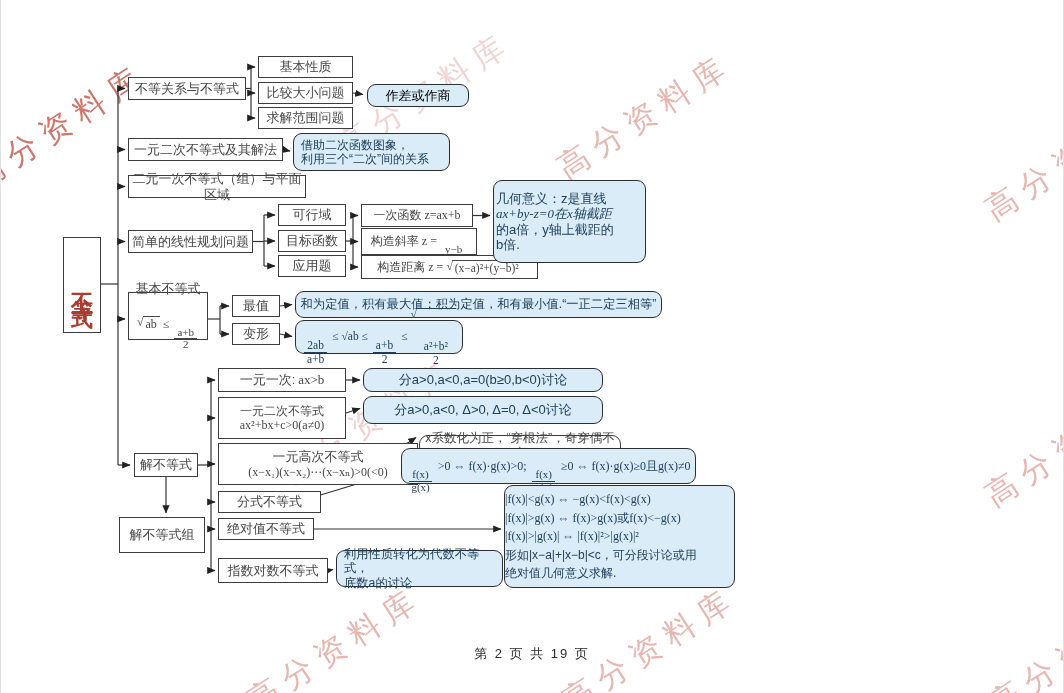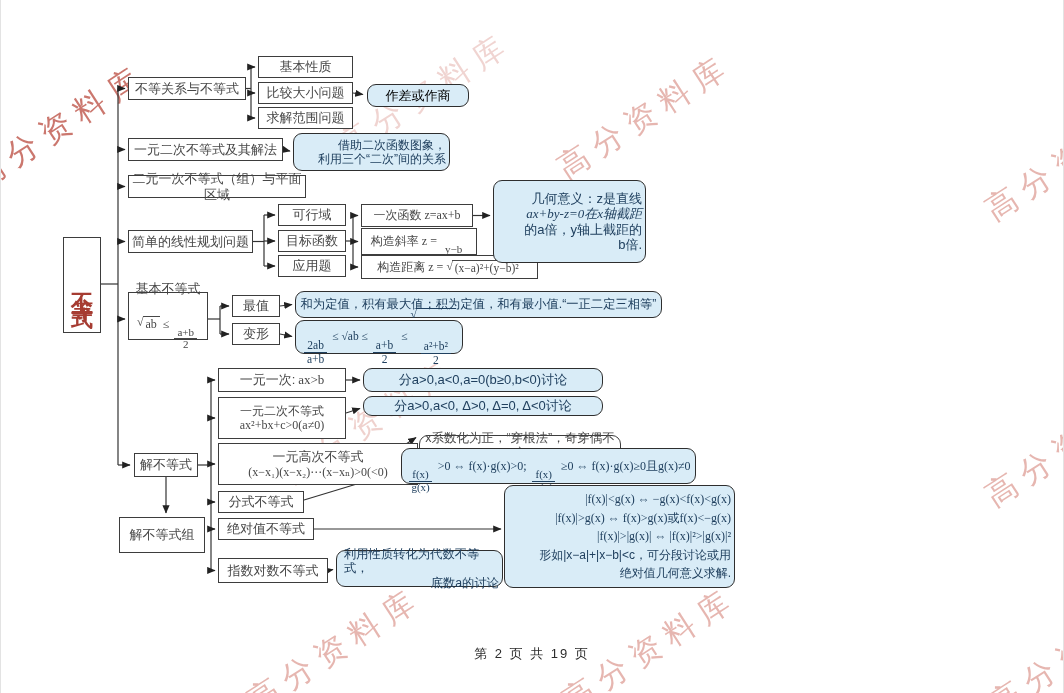--- a/index.html
+++ b/index.html
@@ -16,21 +16,21 @@
   .note{background:#d9ecf7;border:1.2px solid #2e2e2e;border-radius:9px;color:#20405f;}
   .round{border-radius:9px;margin-top:11px;}
   .math{font-family:"Liberation Serif","DejaVu Serif",serif;}
   .row{display:flex;align-items:center;justify-content:center;gap:3px;}
   .frac{display:inline-flex;flex-direction:column;align-items:center;line-height:1.05;margin:0 2px;}
   .frac .fn{padding:0 3px;border-bottom:1px solid currentColor;margin-top:30px;}
   .frac .fd{padding:0 3px;}
   .sqrt{display:inline-flex;align-items:flex-start;line-height:1.1;}
   .sqrt .rd{margin-right:-1px;}
   .sqrt .in{border-top:1px solid currentColor;padding:1px 3px 0 3px;display:inline-flex;align-items:center;}
-  .left-lines{align-items:flex-end;text-align:left;}
+  .left-lines{align-items:flex-start;text-align:left;}
   .root-box{border-width:1.6px;}
   .root-label{writing-mode:vertical-rl;text-orientation:upright;letter-spacing:7px;
               font-size:22px;font-weight:bold;color:#a63c32;}
   .small{font-size:12px;}
   .footer{position:absolute;left:0;right:0;top:645px;z-index:2;text-align:center;
           font-size:13px;color:#2c2c2c;letter-spacing:2px;}
 </style>
 </head>
 <body>
 
@@ -167,21 +167,21 @@
   <div class="box" style="left:360px;top:255px;width:177px;height:24px">
     <div class="row small">
       <span>构造距离</span>
       <span class="math">z =</span>
       <span class="sqrt math" style="font-size:11.5px">
         <span class="rd">√</span>
         <span class="in">(x−a)²+(y−b)²</span>
       </span>
     </div>
   </div>
-  <div class="box note left-lines" style="left:492px;top:180px;width:153px;height:83px;padding-left:9px">
+  <div class="box note left-lines" style="left:492px;top:180px;width:153px;height:83px;padding-left:2px">
     <div>几何意义：z是直线</div>
     <div class="math" style="font-style:italic">ax+by-z=0在x轴截距</div>
     <div>的a倍，y轴上截距的</div>
     <div>b倍.</div>
   </div>
 
   <div class="box" style="left:127px;top:292px;width:80px;height:48px">
     <div>基本不等式</div>
     <div class="row math small">
       <span class="sqrt">
@@ -242,34 +242,34 @@
     </div>
   </div>
   <div class="box" style="left:217px;top:397px;width:128px;height:42px">
     <div class="small">一元二次不等式</div>
     <div class="math small">ax²+bx+c&gt;0(a≠0)</div>
   </div>
   <div class="box" style="left:217px;top:443px;width:200px;height:42px">
     <div>一元高次不等式</div>
     <div class="math" style="font-size:12px">(x−x₁)(x−x₂)⋯(x−xₙ)&gt;0(&lt;0)</div>
   </div>
-  <div class="box" style="left:217px;top:491px;width:86px;height:22px">
+  <div class="box" style="left:217px;top:491px;width:103px;height:22px">
     <span>分式不等式</span>
   </div>
   <div class="box" style="left:217px;top:518px;width:96px;height:22px">
     <span>绝对值不等式</span>
   </div>
   <div class="box" style="left:217px;top:558px;width:110px;height:25px">
     <span>指数对数不等式</span>
   </div>
 
   <div class="box note" style="left:362px;top:368px;width:240px;height:24px">
     <span>分a&gt;0,a&lt;0,a=0(b≥0,b&lt;0)讨论</span>
   </div>
-  <div class="box note" style="left:362px;top:396px;width:240px;height:20px">
+  <div class="box note" style="left:362px;top:396px;width:240px;height:28px">
     <span>分a&gt;0,a&lt;0, Δ&gt;0, Δ=0, Δ&lt;0讨论</span>
   </div>
   <div class="box round" style="left:418px;top:424px;width:202px;height:22px;font-size:12.5px">
     <span>x系数化为正，“穿根法”，奇穿偶不穿</span>
   </div>
   <div class="box note" style="left:400px;top:448px;width:295px;height:36px">
     <div class="row math" style="font-size:12px">
       <span class="frac" style="font-size:11px">
         <span class="fn">f(x)</span>
         <span class="fd">g(x)</span>

